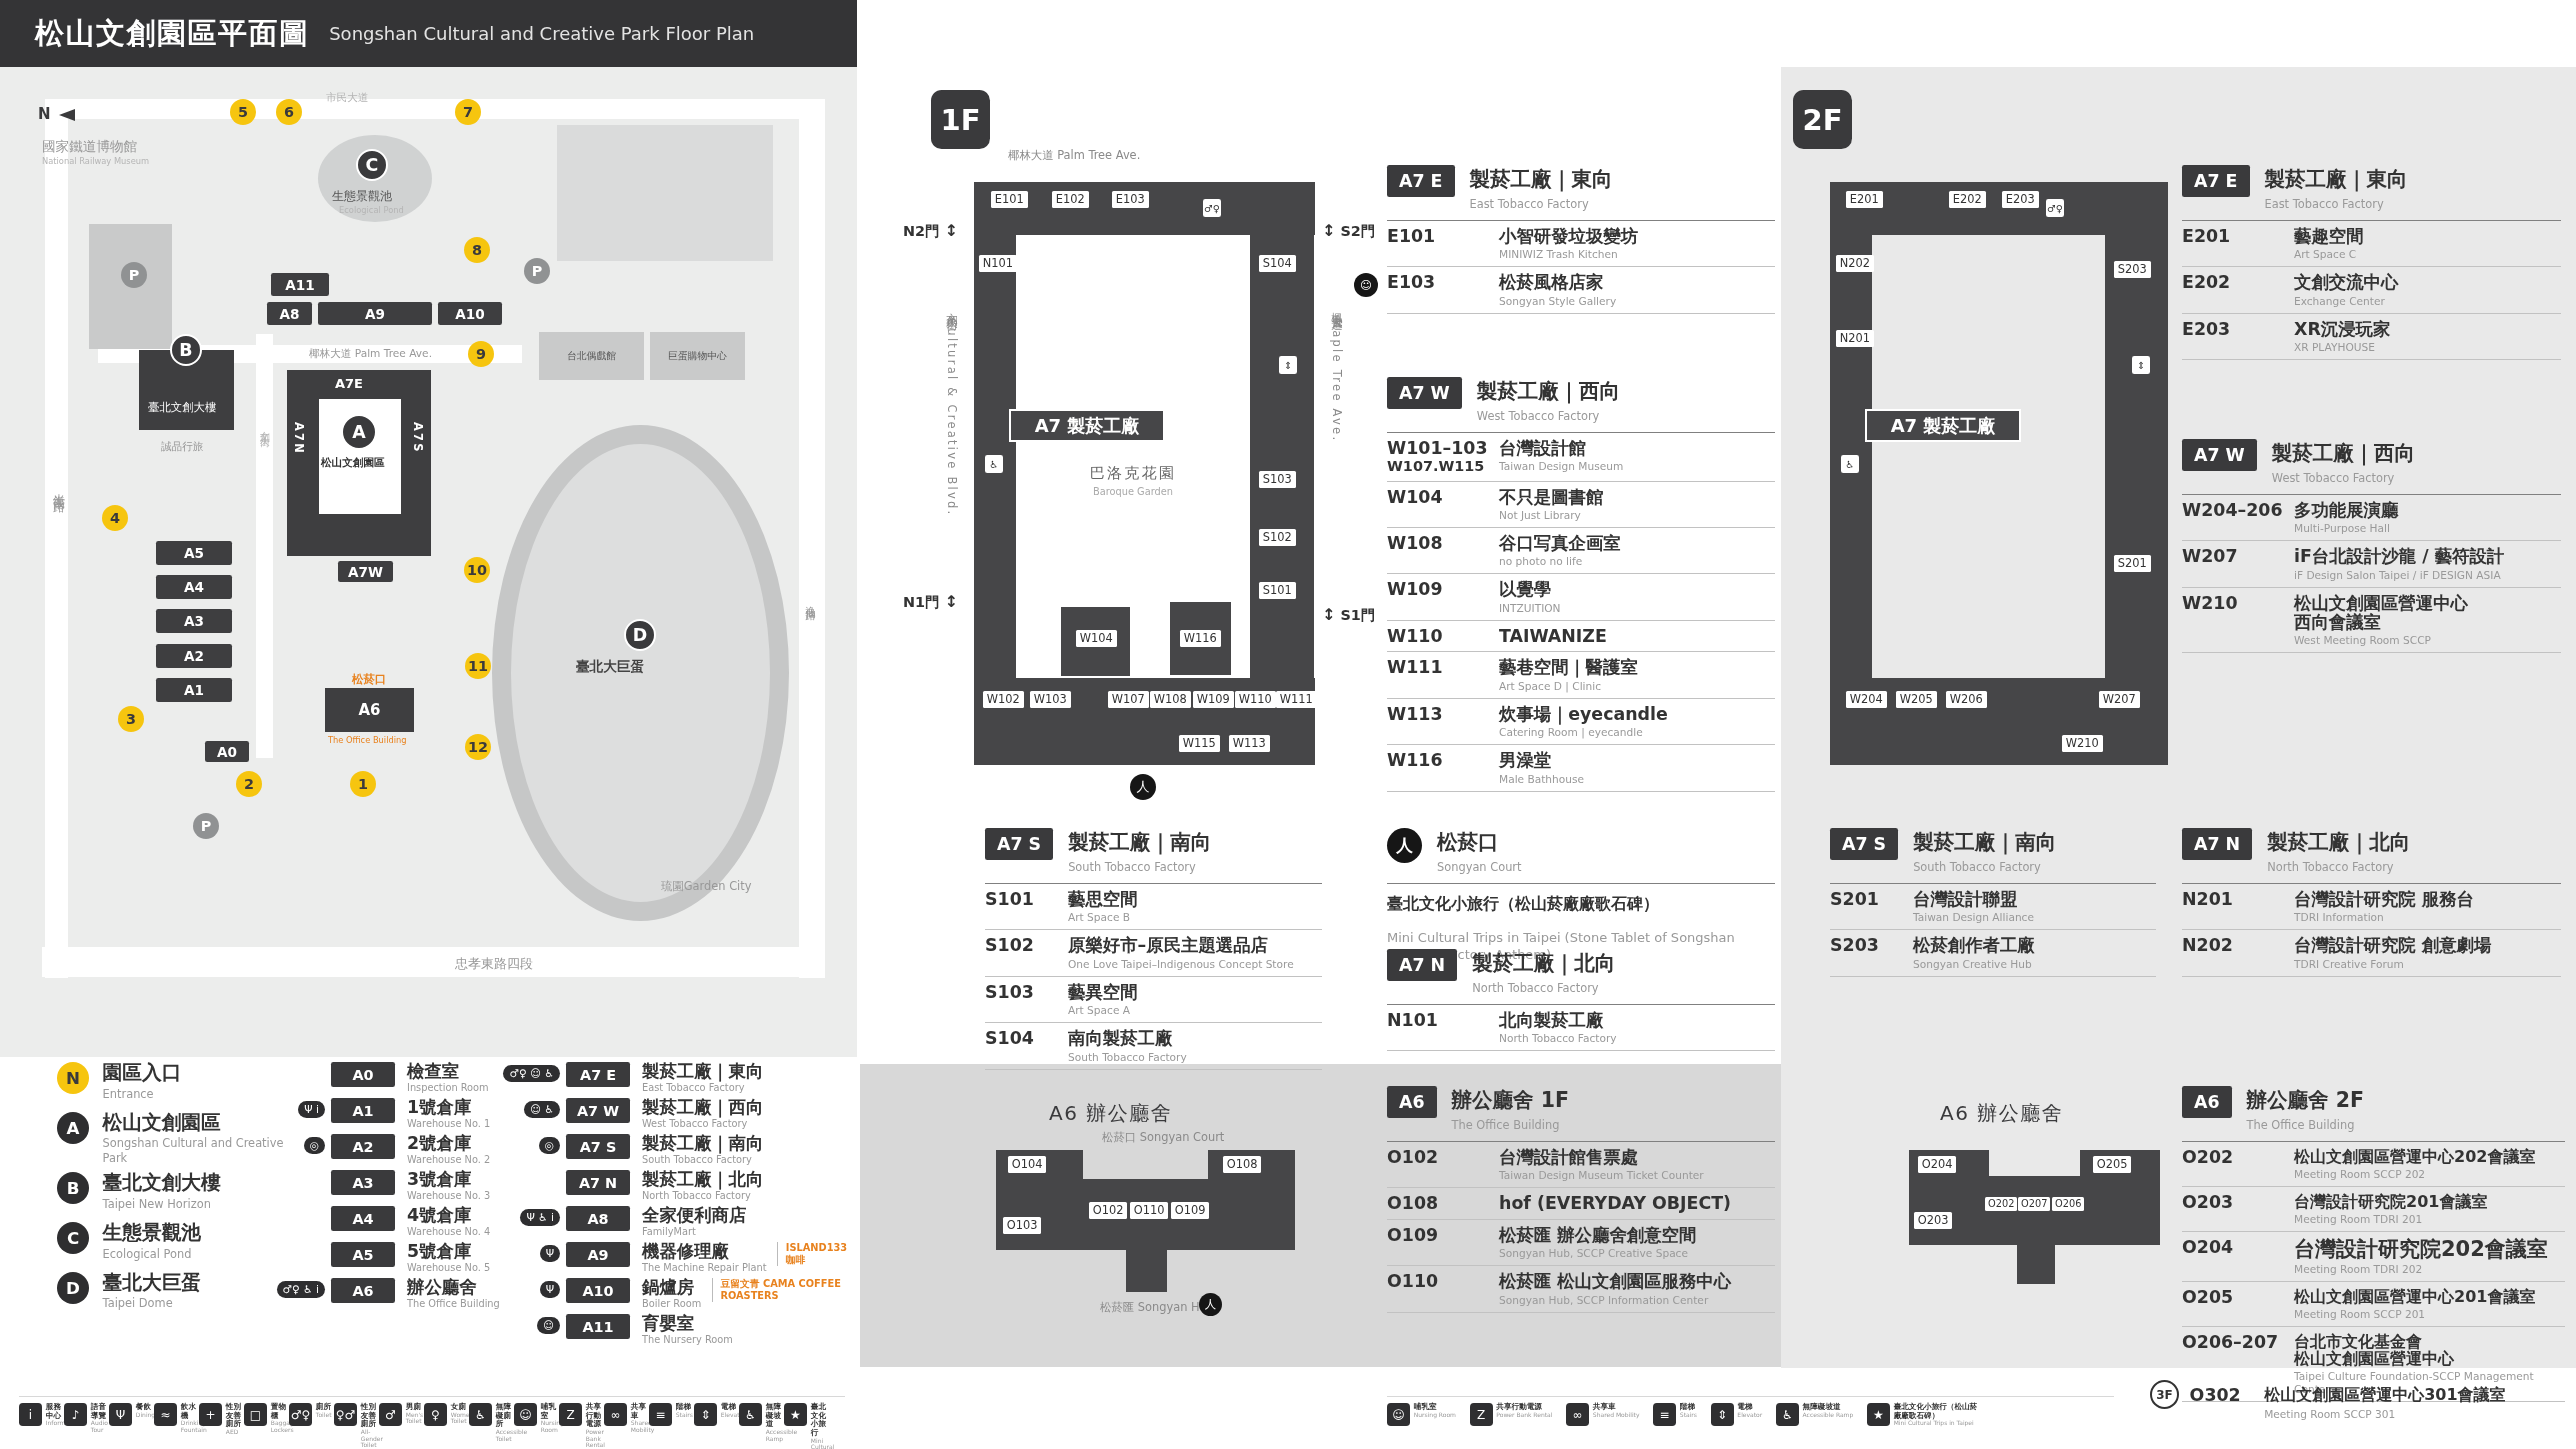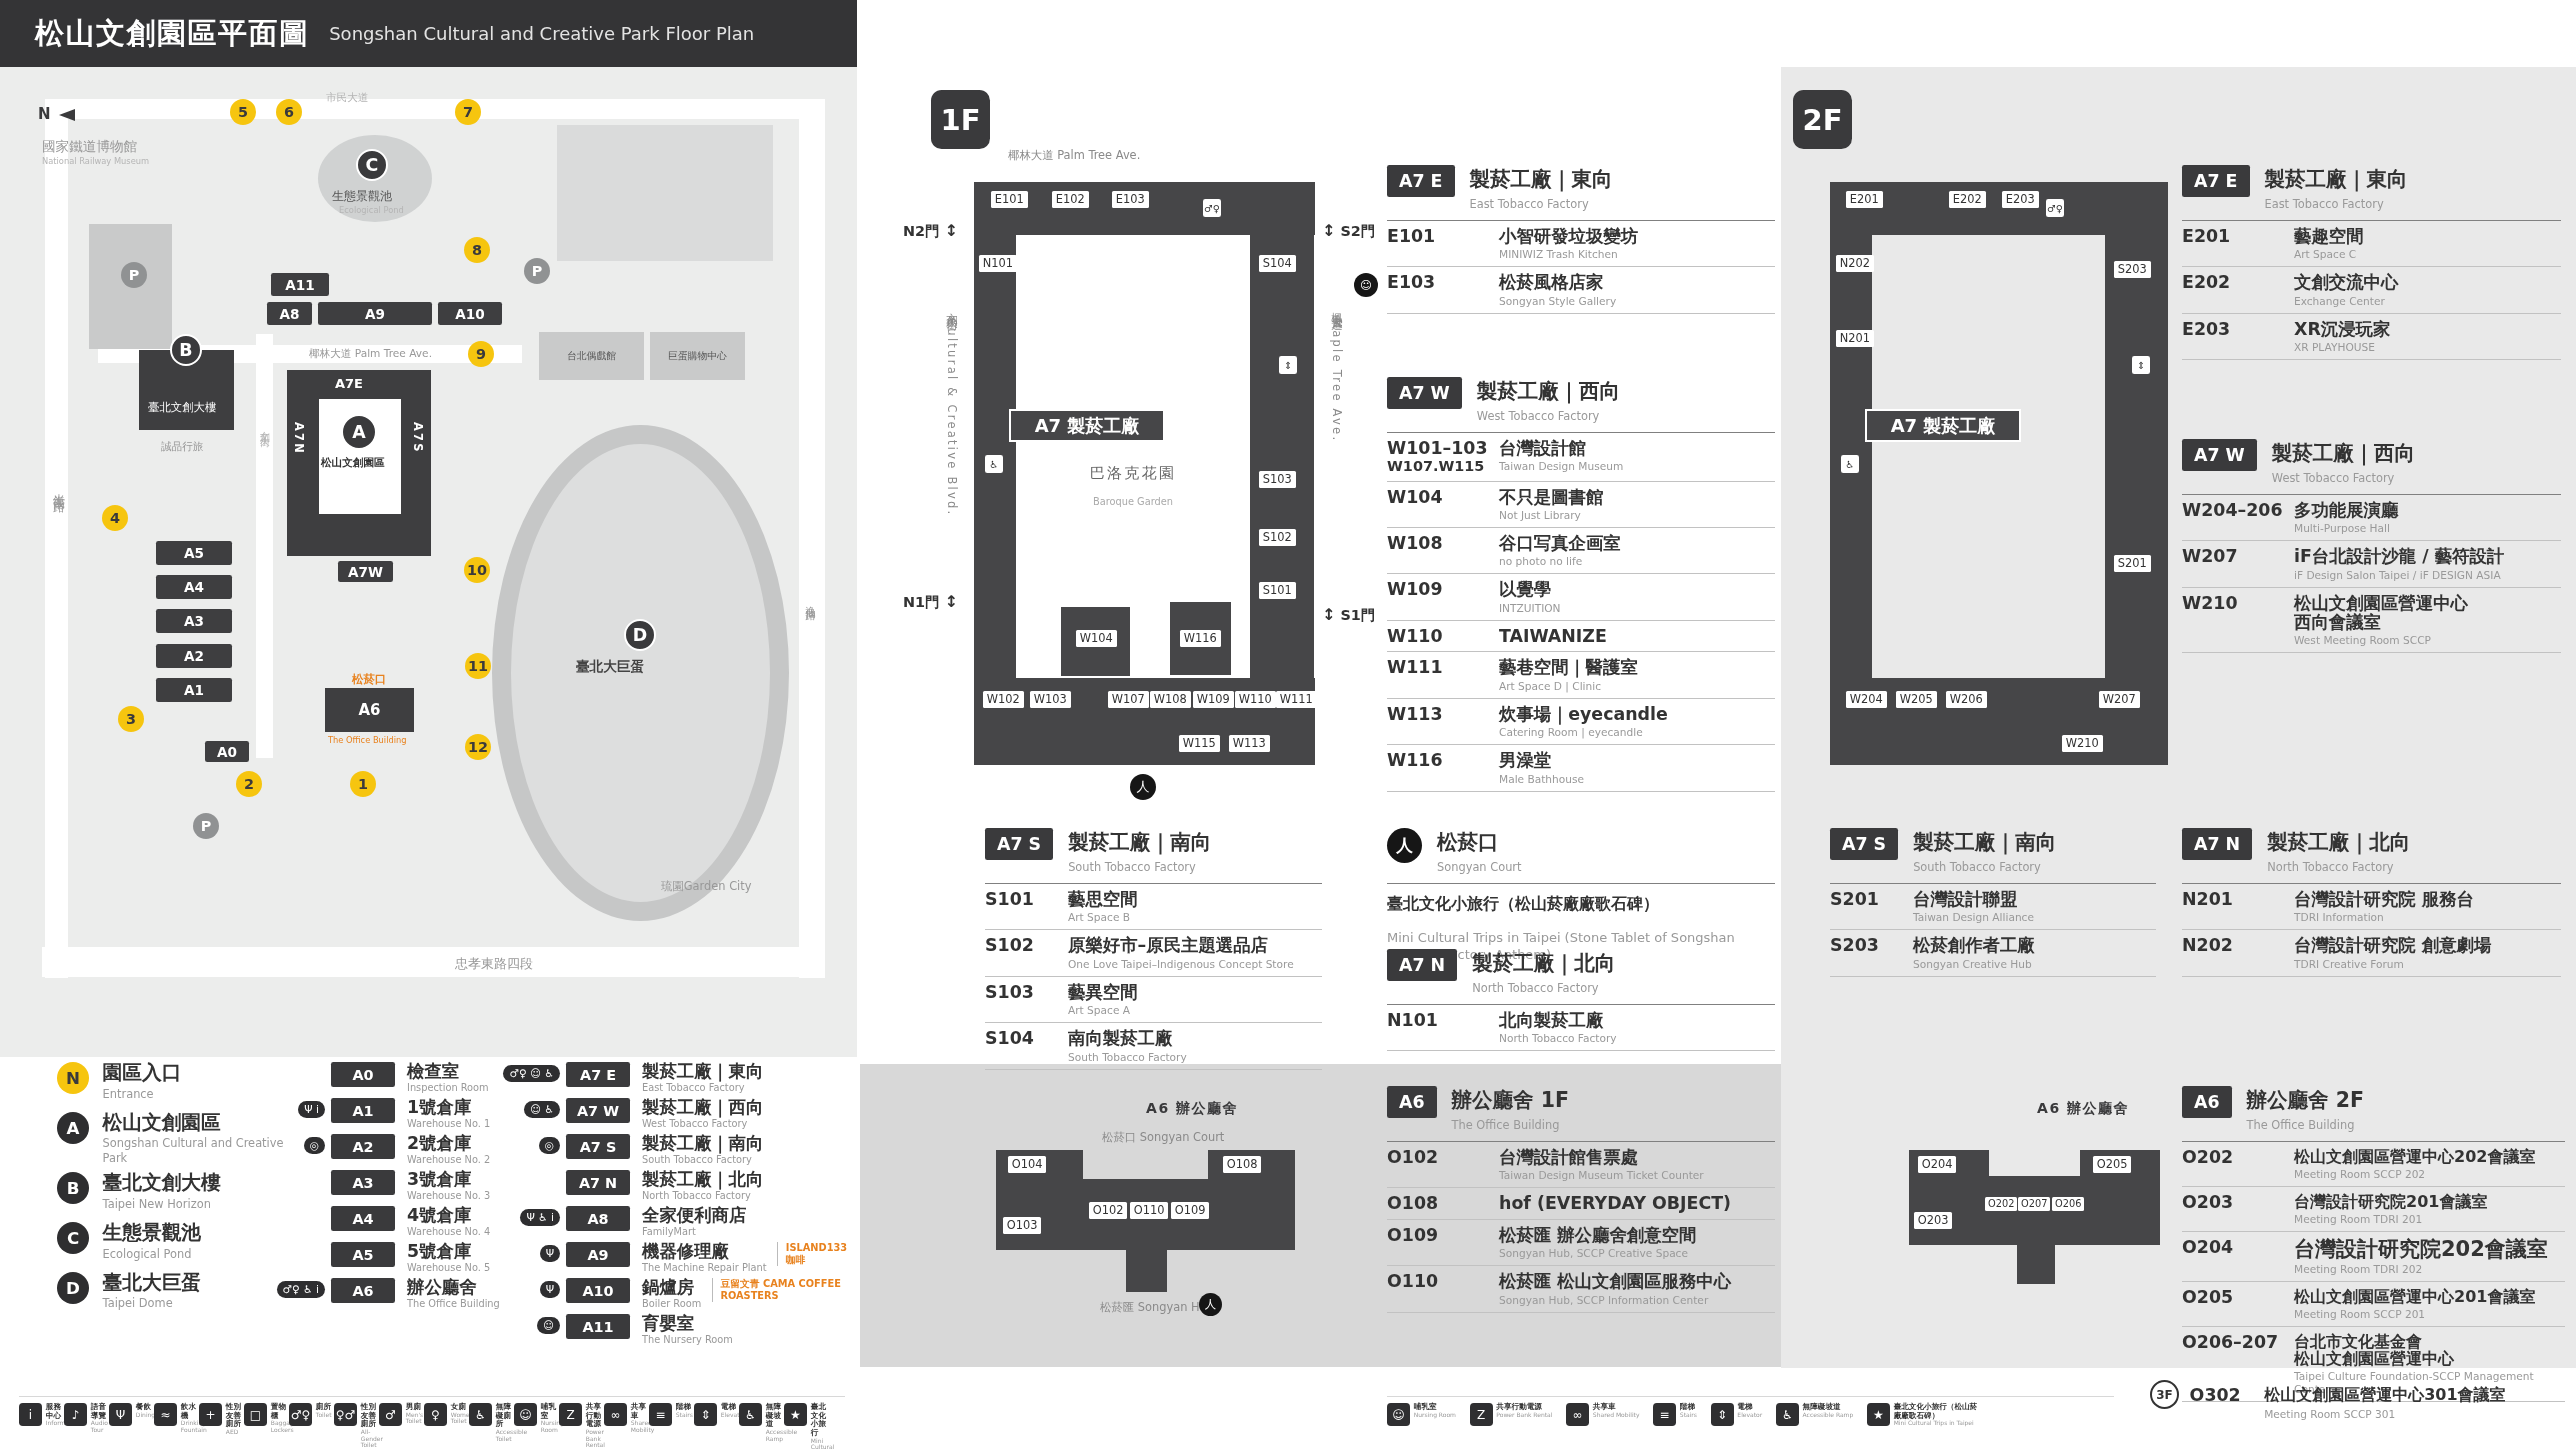--- a/index.html
+++ b/index.html
@@ -61,21 +61,21 @@
   .stzh{font-size:20.5px;font-weight:bold}
   .sten{font-size:11.4px;color:#999;margin-top:3.8px}
   .row{display:flex;position:relative;padding:6px 0 5.3px;border-bottom:0.8px solid #c2c2c2;align-items:flex-start}
   .row .code{width:112px;flex:none;font-weight:bold;font-size:17.4px;line-height:1.1}
   .code2{font-weight:bold;font-size:14.4px;margin-top:1.5px}
   .row .zh{font-size:17.4px;font-weight:bold;line-height:1.1}
   .row .en{font-size:10.6px;color:#999;margin-top:2.3px;line-height:1.2}
   .ric{position:absolute;left:-33px;top:6px;width:24px;height:24px;border-radius:50%;background:#161616;color:#fff;font-size:11.4px;display:flex;align-items:center;justify-content:center}
   .courtbody{padding-top:10.6px}
   .fring{width:29px;height:29px;border:2.3px solid #333;border-radius:50%;display:flex;align-items:center;justify-content:center;font-weight:bold;font-size:12px;flex:none;background:#fff}
-  .a6title{position:absolute;font-size:14px;font-weight:bold;color:#3a3a3c;text-align:right;letter-spacing:1.5px}
+  .a6title{position:absolute;font-size:20px;font-weight:normal;color:#3a3a3c;text-align:left;letter-spacing:1.5px}
   .planlbl{position:absolute;font-size:11.4px;color:#8a8a8a;white-space:nowrap}
 </style>
 </head>
 <body>
 
 <div id="page">
 
   <div class="hdr" style="left:0;width:857px;background:#343436">
     <span class="hzh">松山文創園區平面圖</span>
     <span class="hen">Songshan Cultural and Creative Park Floor Plan</span>
@@ -560,21 +560,21 @@
   <div class="bar" style="left:1059px;top:605px;width:73px;height:73px;border:2.3px solid #fff"></div>
   <span class="chip" style="left:1076px;top:630px">W104</span>
   <div class="bar" style="left:1168px;top:600px;width:65px;height:77px;border:2.3px solid #fff"></div>
   <span class="chip" style="left:1180px;top:630px">W116</span>
   <span class="chip" style="left:1179px;top:735px">W115</span>
   <span class="chip" style="left:1229px;top:735px">W113</span>
 
   <div class="a7box" style="left:1009px;top:409px;width:156px;height:33px">A7 製菸工廠</div>
   <div class="abs" style="left:1046px;top:464px;width:174px;text-align:center">
     <div style="font-size:15px;color:#666;letter-spacing:2.3px">巴洛克花園</div>
-    <div style="font-size:9.8px;color:#aaa;margin-top:13px">Baroque Garden</div>
+    <div style="font-size:9.8px;color:#aaa;margin-top:3px">Baroque Garden</div>
   </div>
 
   <div class="gate" style="left:903px;top:221px"><span>N2門</span> <span class="garrow">↕</span></div>
   <div class="gate" style="left:1322px;top:221px"><span class="garrow">↕</span> <span>S2門</span></div>
   <div class="gate" style="left:903px;top:592px"><span>N1門</span> <span class="garrow">↕</span></div>
   <div class="gate" style="left:1322px;top:605px"><span class="garrow">↕</span> <span>S1門</span></div>
 
   <div class="wicon" style="left:985px;top:455px">♿</div>
   <div class="wicon" style="left:1279px;top:356px">⇕</div>
   <div class="wicon" style="left:1203px;top:199px">♂♀</div>

